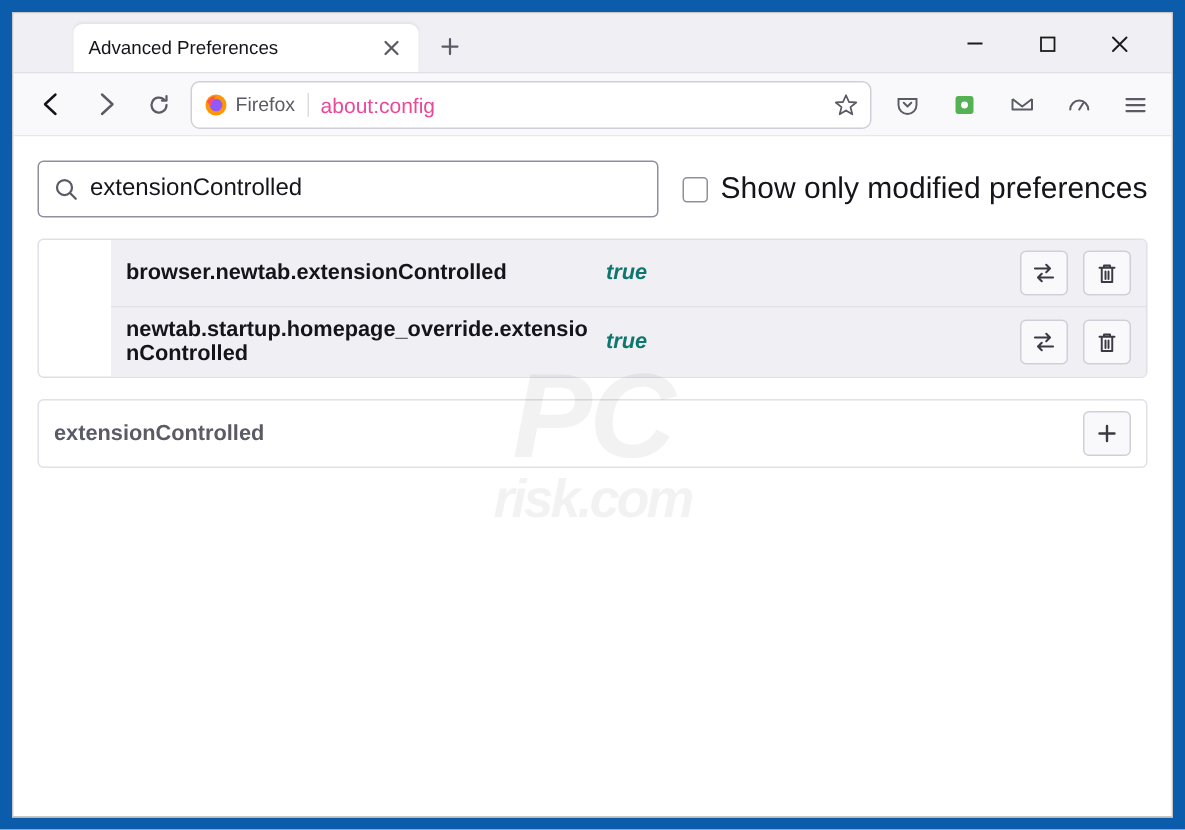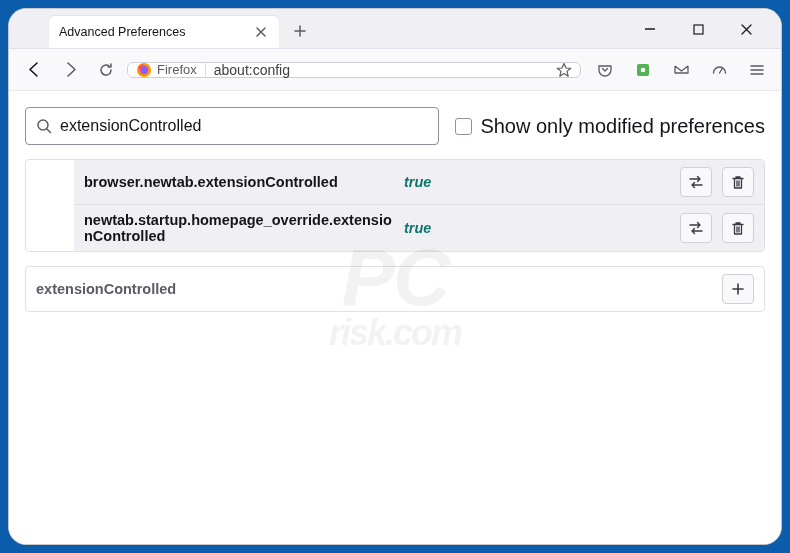--- a/index.html
+++ b/index.html
@@ -9,21 +9,21 @@
     font-size: 13px;
     background: #0b5cab;
     overflow: hidden;
     position: relative;
   }
   .window {
     position: absolute;
     left: 8px; top: 8px; right: 8px; bottom: 8px;
     background: #fff;
     border: 1px solid #c8c8c8;
-    border-radius: 18px;
+    border-radius: 0;
     overflow: hidden;
     display: flex;
     flex-direction: column;
   }
   
   .tabbar {
     height: 40px;
     background: #f0f0f4;
     display: flex;
     align-items: flex-end;
@@ -54,32 +54,32 @@
     background: #f9f9fb;
     display: flex;
     align-items: center;
     padding: 0 10px;
     gap: 6px;
     border-bottom: 1px solid #e7e7ec;
   }
   .nav-btn { width:30px;height:30px;display:flex;align-items:center;justify-content:center;color:#5b5b66;border-radius:4px;}
   .urlbar {
     flex: 1;
-    height: 16px;
+    height: 32px;
     background: #fff;
     border: 1px solid #cfcfd8;
     border-radius: 6px;
     display: flex;
     align-items: center;
     padding: 0 8px;
     gap: 8px;
     color: #5b5b66;
   }
   .urlbar .ff-badge { display:flex;align-items:center;gap:5px;font-size:13px;color:#5b5b66;border-right:1px solid #ddd;padding-right:8px;}
-  .urlbar .url-text { color:#404040; font-size:14px;}
+  .urlbar .url-text { color:#ec4899; font-size:14px;}
   .urlbar .star { margin-left:auto; color:#5b5b66;}
   .right-icons { display:flex;gap:10px;align-items:center;padding-left:4px;}
   .right-icons .nav-btn{width:28px;}
   
   .content {
     flex:1;
     background:#fff;
     padding: 16px 16px 0 16px;
     overflow:auto;
   }

